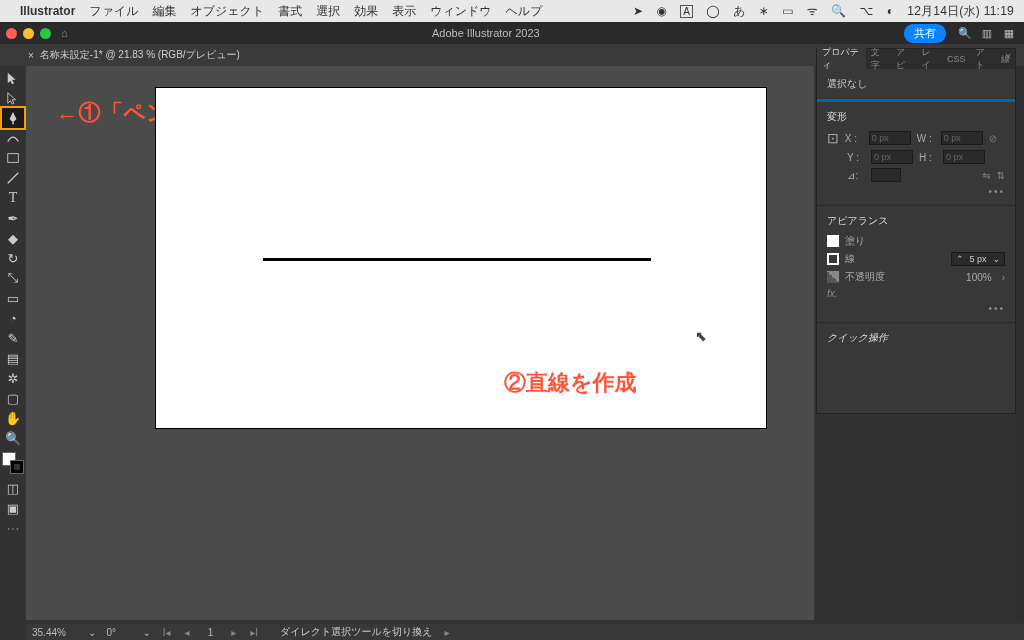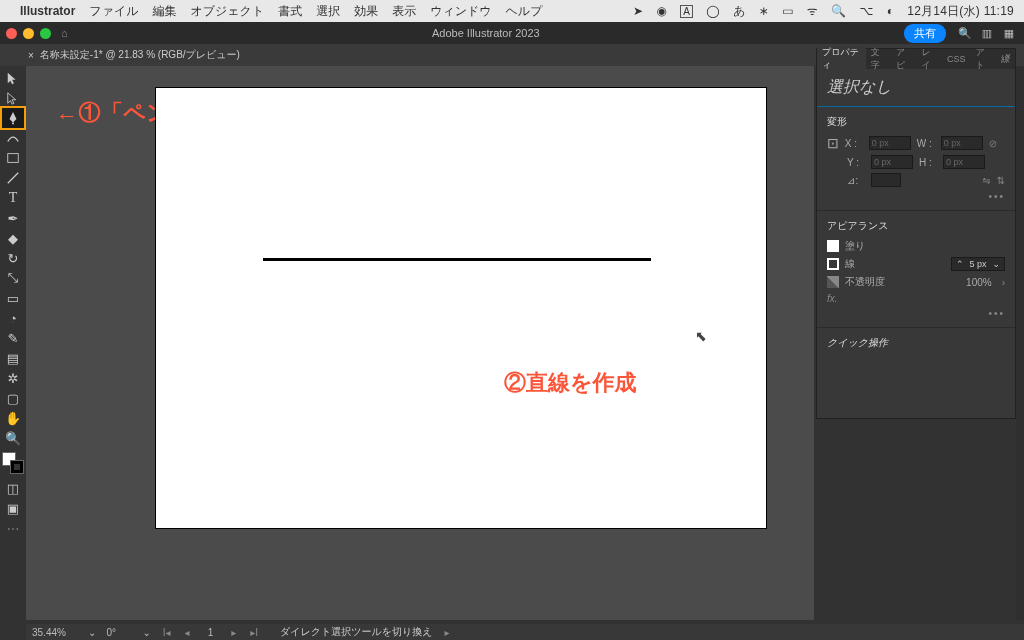--- a/index.html
+++ b/index.html
@@ -32,40 +32,40 @@
 .tool { width:22px; height:20px; display:flex; align-items:center; justify-content:center; color:#ccc; cursor:pointer; font-size:13px; position:relative; }
 .tool.sel { outline:2px solid #f59e0b; background:#1a1a1a; }
 .tool svg { width:14px; height:14px; fill:#ccc; }
 .swatches { margin-top:4px; position:relative; width:22px; height:22px; }
 .sw-fill { position:absolute; left:0; top:0; width:14px; height:14px; background:#fff; border:1px solid #666; }
 .sw-stroke { position:absolute; right:0; bottom:0; width:14px; height:14px; background:#000; border:1px solid #666; box-sizing:border-box; }
 .sw-stroke::after{content:"";position:absolute;inset:3px;background:#323232;}
 
 
 .workspace { position:absolute; left:26px; top:66px; right:210px; bottom:20px; background:#4b4b4b; overflow:hidden; }
-.artboard { position:absolute; left:130px; top:22px; width:610px; height:440px; background:#fff; box-shadow:0 0 0 1px #000; }
+.artboard { position:absolute; left:130px; top:22px; width:610px; height:340px; background:#fff; box-shadow:0 0 0 1px #000; }
 .line-drawn { position:absolute; left:107px; top:170px; width:388px; height:0; border-top:3px solid #000; }
 .annot1 { position:absolute; left:30px; top:32px; color:#fc563a; font-size:22px; font-weight:700; letter-spacing:0.02em; }
 .annot2 { position:absolute; left:348px; top:280px; color:#fc563a; font-size:22px; font-weight:700; }
 .cursor { position:absolute; left:669px; top:262px; font-size:14px; color:#444; }
 
 
 .rpanel { position:absolute; right:8px; top:48px; width:200px; background:#383838; border:1px solid #222; color:#aaa; }
 .rpanel .closex { position:absolute; right:4px; top:2px; font-size:10px; color:#888; cursor:pointer; }
 .rtabs { display:flex; background:#2d2d2d; height:20px; align-items:center; font-size:9px; }
 .rtab { padding:0 5px; cursor:pointer; color:#888; }
 .rtab.on { background:#383838; color:#ddd; }
 .rsec { padding:8px 10px; border-bottom:1px solid #2a2a2a; font-size:10px; }
 .rsec .title { color:#ddd; margin-bottom:6px; font-size:10px; }
 .rsec .row { display:flex; align-items:center; gap:6px; margin-bottom:4px; }
 .rsec .lbl { color:#aaa; width:18px; font-size:10px; }
 .rsec input[type=text] { width:42px; background:#2a2a2a; border:1px solid #1a1a1a; color:#666; font-size:9px; padding:1px 2px; }
 .rsec .chip { width:12px; height:12px; display:inline-block; }
 .rsec .dots { text-align:right; color:#888; letter-spacing:2px; margin-top:2px; cursor:pointer; }
-.sel-none { padding:8px 10px; font-size:16px; color:#ccc; border-bottom:1px solid #0369a1;font-style:italic; }
+.sel-none { padding:8px 10px; font-size:10px; color:#ccc; border-bottom:3px solid #0369a1; }
 .stroke-val { width:54px; background:#2a2a2a; border:1px solid #1a1a1a; color:#ccc; font-size:9px; padding:1px 4px; display:flex; justify-content:space-between; align-items:center; }
 
 
 .rdock { position:absolute; right:0; top:66px; width:8px; bottom:20px; background:#2f2f2f; }
 
 
 .status { position:absolute; left:26px; bottom:0; right:0; height:16px; background:#383838; display:flex; align-items:center; font-size:10px; color:#bbb; padding:0 6px; gap:10px; }
 .status .zoom { width:46px; }
 .status .ang { width:26px; }
 .status .navbtn { color:#888; cursor:pointer; padding:0 2px; }

